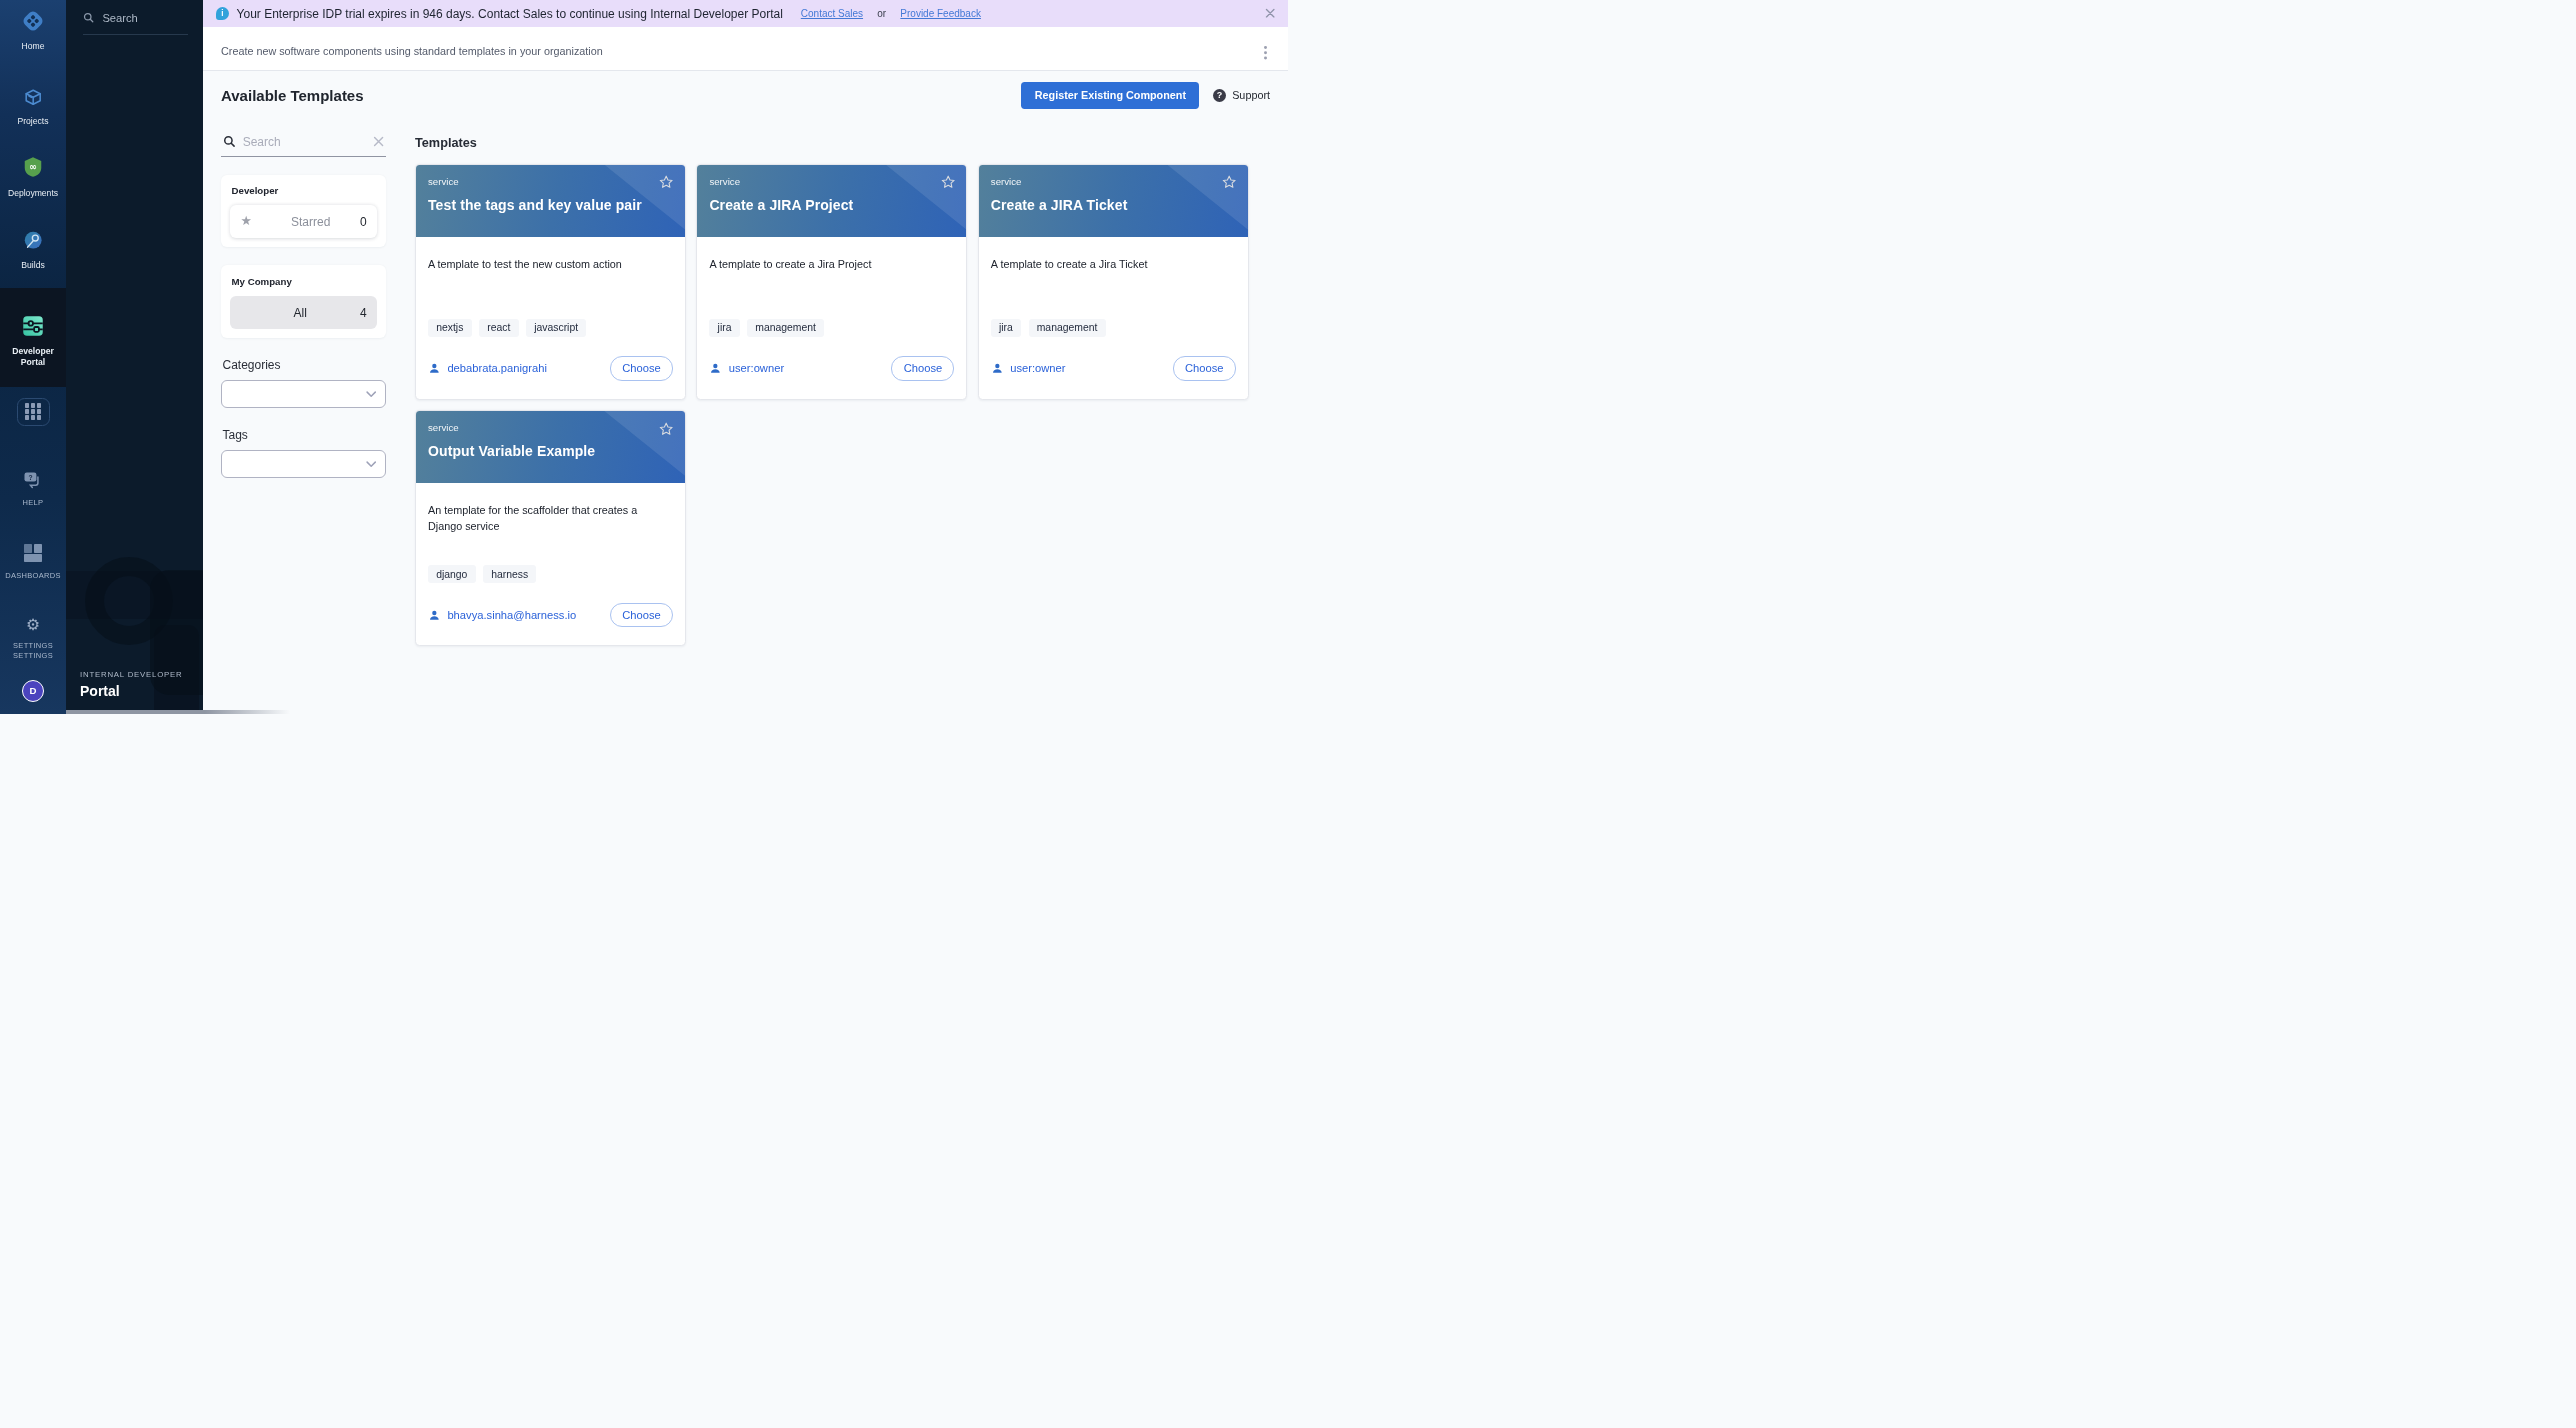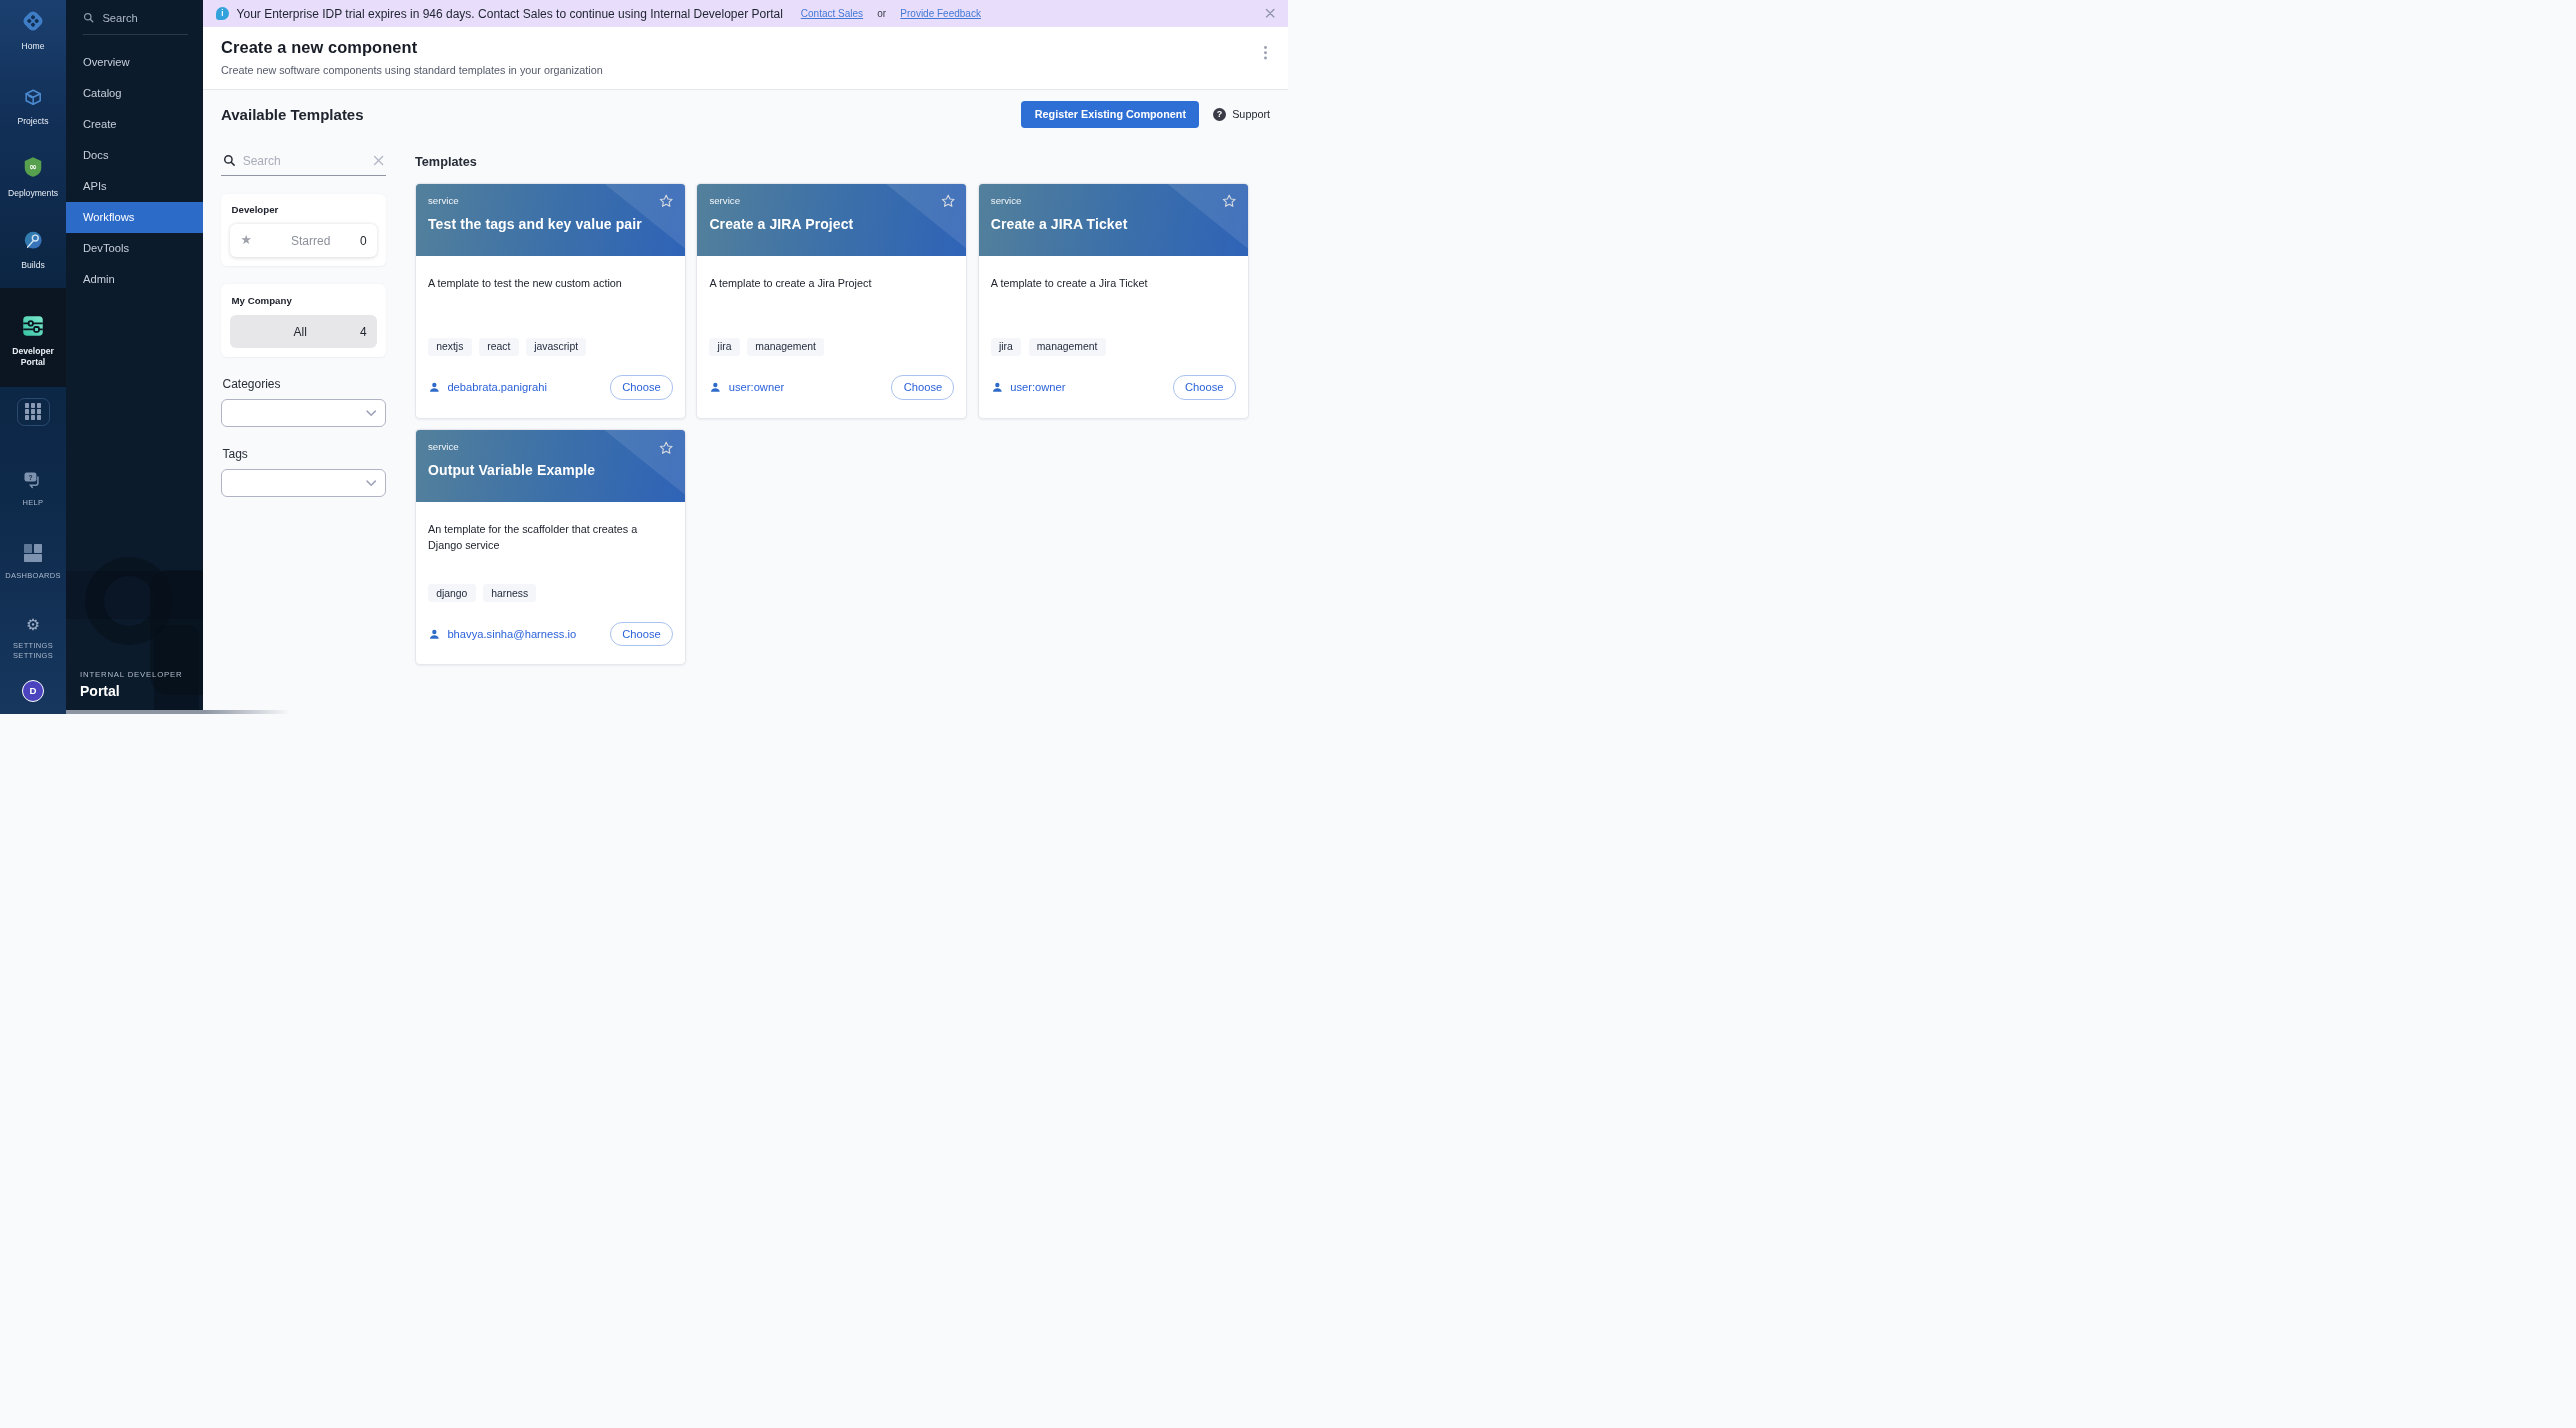--- a/index.html
+++ b/index.html
@@ -253,30 +253,20 @@
 
   <aside class="sidenav">
     <div class="nav-search">
       <svg width="11.2" height="11.2" viewBox="0 0 16 16" fill="none" stroke="#8C99AB" stroke-width="1.8" stroke-linecap="round">
         <circle cx="6.8" cy="6.8" r="4.6"></circle>
           <path d="M10.4 10.4 L14 14"></path>
       </svg>
       <span>Search</span>
     </div>
     <div class="nav-divider"></div>
-    <ul class="nav-list" id="nav-list">
-        <li>Overview</li>
-        <li>Catalog</li>
-        <li>Create</li>
-        <li>Docs</li>
-        <li>APIs</li>
-        <li class="selected">Workflows</li>
-        <li>DevTools</li>
-        <li>Admin</li>
-      </ul>
 
     <div class="pat pat-band"></div>
     <div class="pat pat-ring"></div>
     <div class="pat pat-stem"></div>
     <div class="pat pat-block"></div>
 
     <div class="nav-footer">
       <div class="nav-kicker">INTERNAL DEVELOPER</div>
       <div class="nav-brand">Portal</div>
     </div>
@@ -293,21 +283,20 @@
       <span class="or">or</span>
       <a>Provide Feedback</a>
       <span class="banner-close">
         <svg width="10.4" height="10.4" viewBox="0 0 14 14" stroke="#8F93A9" stroke-width="1.8" stroke-linecap="round">
           <path d="M2 2 L12 12 M12 2 L2 12"></path>
         </svg>
       </span>
     </div>
 
     <header class="page-header">
-      <h1 class="page-title">Create a new component</h1>
       <div class="page-sub">Create new software components using standard templates in your organization</div>
       <span class="kebab">
         <svg width="3" height="13.4" viewBox="0 0 4 18" fill="#9CA0B0">
           <circle cx="2" cy="2" r="2"></circle>
             <circle cx="2" cy="9" r="2"></circle>
             <circle cx="2" cy="16" r="2"></circle>
         </svg>
       </span>
     </header>
 

